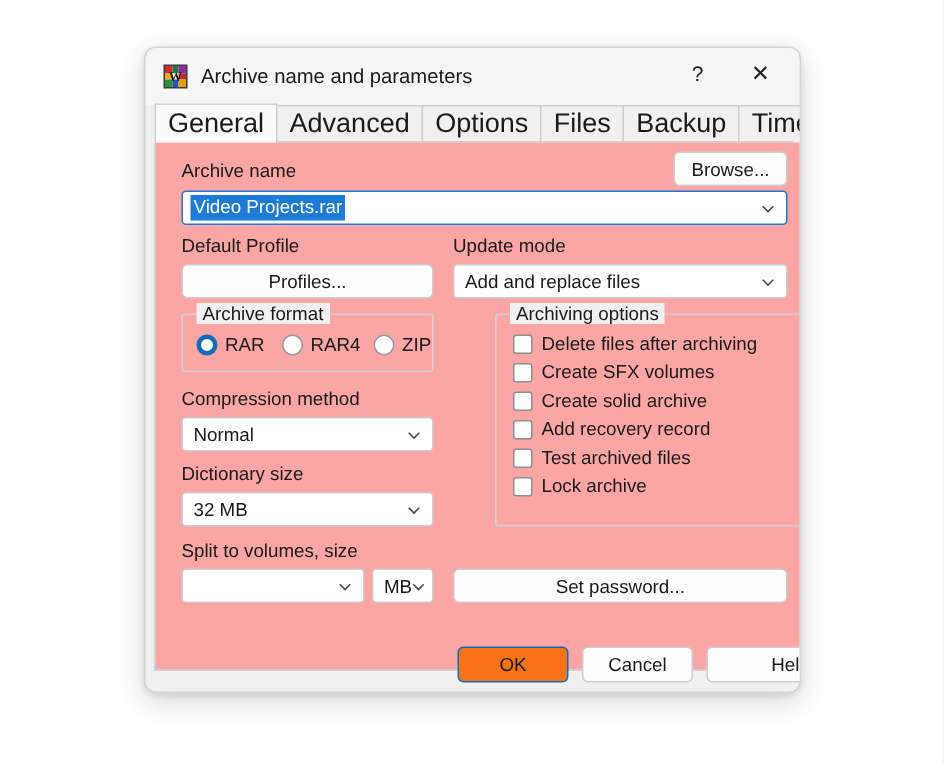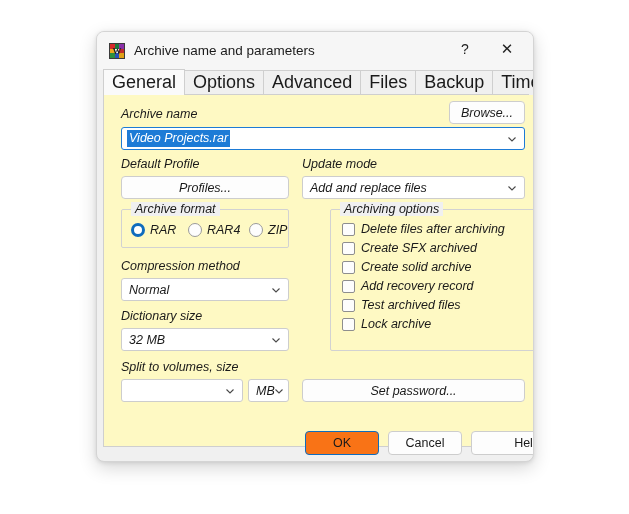--- a/index.html
+++ b/index.html
@@ -121,24 +121,23 @@
     z-index: 3;
     margin-bottom: -1px;
   }
 
   
   #tabpage {
     position: absolute;
     left: 6px; top: 63px;
     width: 512px;
     height: 352px;
-    background: #fef9c3;
+    background: #fca5a5;
     border: 1px solid #cfcfcf;
     border-top: none;
-    font-style: italic;
   }
 
   
   .lbl {
     position: absolute;
     font-size: 12.5px;
     color: #1a1a1a;
     white-space: nowrap;
   }
 
@@ -283,24 +282,24 @@
       <div class="caption-btn" id="close-btn">
         <span>✕</span>
       </div>
     </div>
 
     <div id="tabstrip">
       <div class="tab active">
         <span>General</span>
       </div>
       <div class="tab">
+        <span>Advanced</span>
+      </div>
+      <div class="tab">
         <span>Options</span>
-      </div>
-      <div class="tab">
-        <span>Advanced</span>
       </div>
       <div class="tab">
         <span>Files</span>
       </div>
       <div class="tab">
         <span>Backup</span>
       </div>
       <div class="tab">
         <span>Time</span>
       </div>
@@ -397,21 +396,21 @@
 
       <div class="group" style="left:198px; top:114px; width:223px; height:142px;margin-left:28px;">
         <span class="group-title">Archiving options</span>
 
         <div class="check" style="left:11px; top:12px;">
           <span class="box"></span>
           <span>Delete files after archiving</span>
         </div>
         <div class="check" style="left:11px; top:31px;">
           <span class="box"></span>
-          <span>Create SFX archived</span>
+          <span>Create SFX volumes</span>
         </div>
         <div class="check" style="left:11px; top:50px;">
           <span class="box"></span>
           <span>Create solid archive</span>
         </div>
         <div class="check" style="left:11px; top:69px;">
           <span class="box"></span>
           <span>Add recovery record</span>
         </div>
         <div class="check" style="left:11px; top:88px;">

